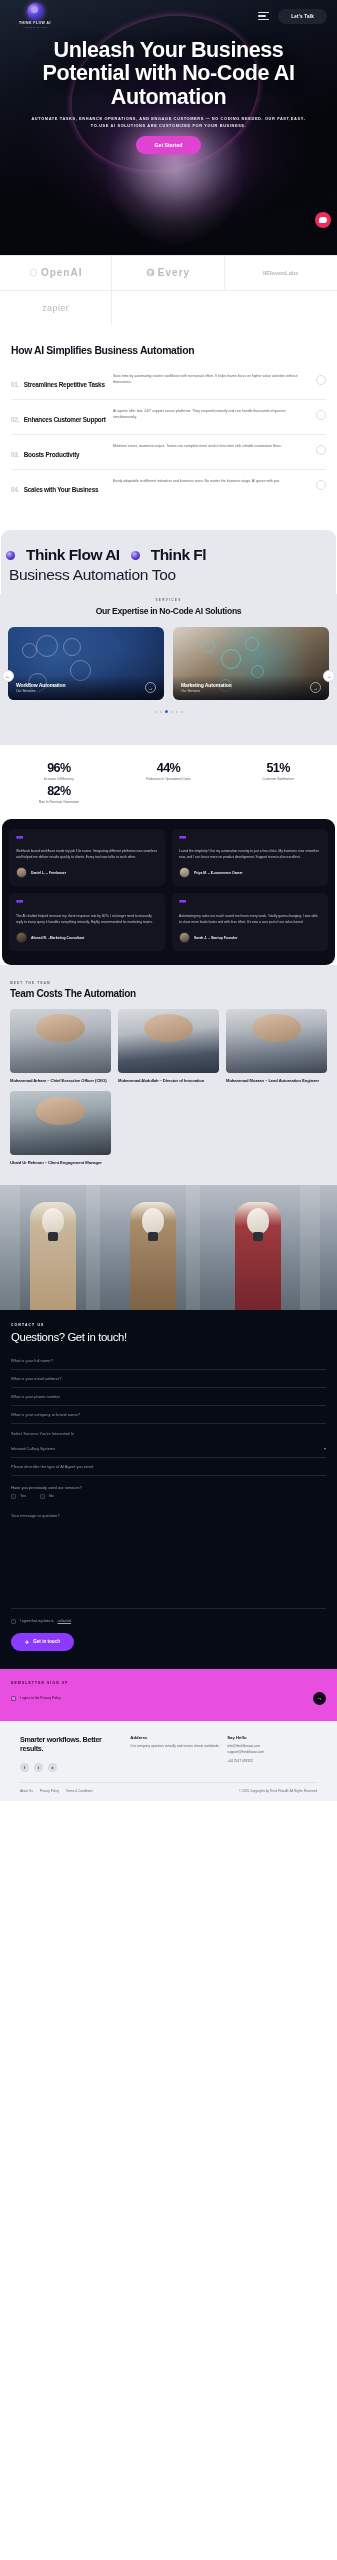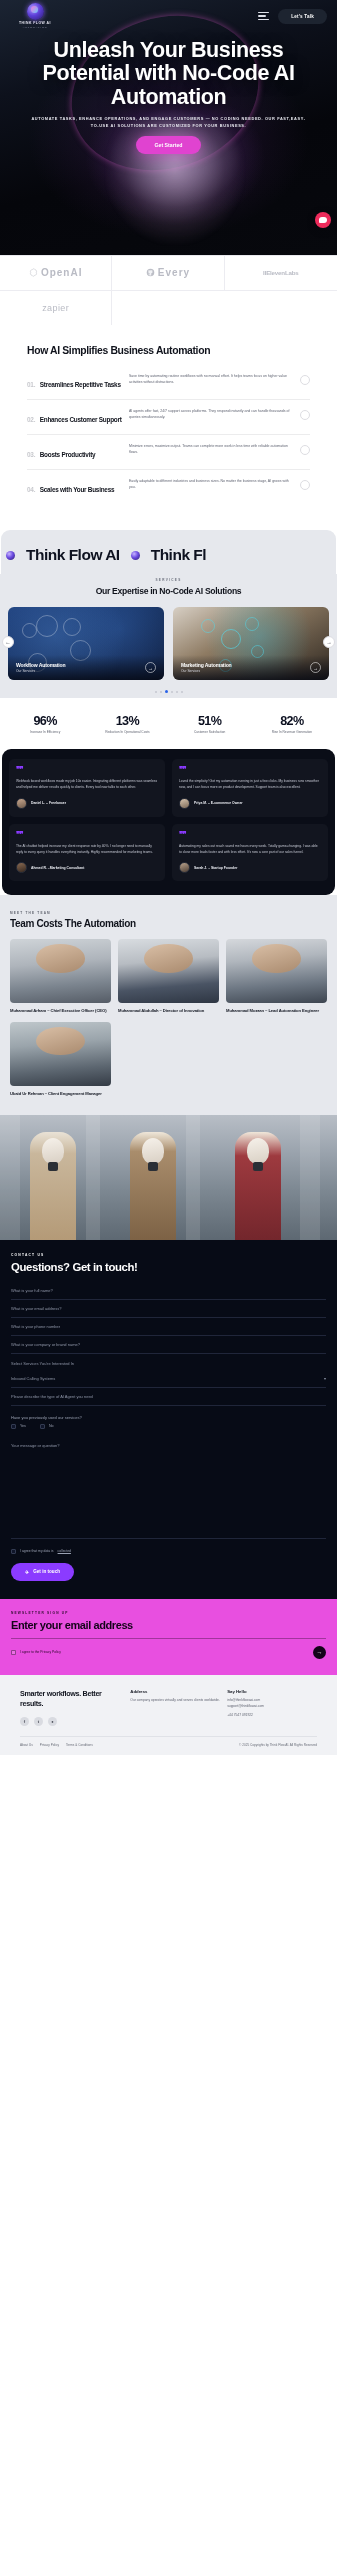--- a/index.html
+++ b/index.html
@@ -95,21 +95,21 @@
     color:#b9bbc4;
   }
   .logo-cell:nth-child(3n){border-right:0;}
   .logo-cell:nth-child(n+4){border-bottom:0;}
   .logo-text{font-size:7.2px;font-weight:700;letter-spacing:-.2px;}
   .logo-text.thin{font-weight:400;font-size:9px;letter-spacing:.4px;}
   .logo-text.bold{font-weight:800;font-size:10px;letter-spacing:1px;}
   .logo-glyph{display:inline-block;}
 
   
-  .how{padding:20px 27px 14px;background:#fff;}
+  .how{padding:20px 11px 14px;background:#fff;}
   .how-title{font-size:10.4px;font-weight:800;letter-spacing:-.35px;margin-bottom:9px;color:#10131c;}
   .how-row{
     display:flex;align-items:flex-start;gap:6px;
     padding:8px 0;border-bottom:1px solid #ececed;
   }
   .how-row:last-child{border-bottom:0;}
   .how-left{width:96px;flex:0 0 96px;}
   .how-num{font-size:6.4px;font-weight:800;color:#c7c8cd;letter-spacing:-.2px;}
   .how-head{font-size:6.4px;font-weight:800;color:#10131c;letter-spacing:-.25px;line-height:1.28;display:inline;}
   .how-desc{flex:1;font-size:3.5px;line-height:1.75;color:#5e6270;}
@@ -131,21 +131,21 @@
   .m-logo{
     width:9px;height:9px;border-radius:50%;flex:0 0 9px;
     background:radial-gradient(circle at 35% 32%, #c8b4ff 0%, #6b4be0 45%, #2a1a6b 100%);
   }
   .marquee2{
     display:flex;white-space:nowrap;margin-top:2px;padding-left:8px;
     font-size:15.5px;font-weight:400;color:#171c2e;letter-spacing:-.3px;
   }
 
   
-  .services{background:#e6e8ed;padding:4px 0 5px;position:relative;}
+  .services{background:#e6e8ed;padding:4px 0 32px;position:relative;}
   .svc-eyebrow{
     text-align:center;font-size:3.1px;font-weight:700;letter-spacing:1.3px;
     color:#6a6e7c;text-transform:uppercase;margin-bottom:4px;
   }
   .svc-title{
     text-align:center;font-size:8.6px;font-weight:800;color:#10131c;
     letter-spacing:-.3px;margin-bottom:11px;
   }
   .svc-rail{display:flex;gap:9px;padding:0 8px;}
   .svc-card{
@@ -195,21 +195,21 @@
     justify-content:center;font-size:5.5px;color:#3a3d48;cursor:pointer;z-index:5;
   }
   .nav-arrow.left{left:2px;}
   .nav-arrow.right{right:2px;}
   .dots{display:flex;gap:3px;justify-content:center;margin-top:10px;align-items:center;}
   .dots i{width:2px;height:2px;border-radius:50%;background:#c5c7cf;display:block;cursor:pointer;}
   .dots i.active{width:3px;height:3px;background:#2a63e8;}
 
   
   .stats{
-    background:#fff;display:grid;grid-template-columns:repeat(4,1fr);
+    background:#fff;display:grid;grid-template-columns:repeat(3,1fr);
     padding:16px 5px 14px;gap:2px;
   }
   .stat{text-align:center;}
   .stat-v{font-size:12.6px;font-weight:800;color:#0c1020;letter-spacing:-.6px;}
   .stat-l{font-size:3.2px;color:#5f6370;margin-top:2px;line-height:1.5;}
 
   
   .tst-wrap{background:#0a0d17;border-radius:9px;margin:0 2px;padding:10px 7px 14px;}
   .tst-grid{display:grid;grid-template-columns:1fr 1fr;gap:7px;}
   .tst{background:#12151f;border-radius:5px;padding:8px 7px;}
@@ -263,21 +263,21 @@
     background:linear-gradient(170deg,#f6f1ea,#d8cfc3);
   }
   .fig:after{
     content:"";position:absolute;left:50%;top:30px;transform:translateX(-50%);
     width:10px;height:9px;background:#2b2f36;border-radius:2px;
   }
 
   
   .contact{background:#070b16;padding:13px 11px 18px;}
   .c-eyebrow{font-size:3.3px;font-weight:700;letter-spacing:1.2px;color:#fff;text-transform:uppercase;}
-  .c-title{font-size:11.4px;font-weight:700;color:#fff;letter-spacing:-.4px;margin-top:4px;margin-bottom:9px;}
+  .c-title{font-size:11.4px;font-weight:400;color:#fff;letter-spacing:-.4px;margin-top:4px;margin-bottom:9px;}
   .field{
     border-bottom:1px solid #20263a;padding:6px 0 6px;
     font-size:4px;color:#8f96a8;cursor:text;
   }
   .field.select{display:flex;align-items:center;justify-content:space-between;cursor:pointer;}
   .sel-label{font-size:4px;color:#8f96a8;padding-bottom:4px;display:block;}
   .caret{font-size:4px;color:#8f96a8;}
   .q-label{font-size:4px;color:#9aa1b2;margin-top:9px;margin-bottom:4px;}
   .radios{display:flex;gap:14px;align-items:center;margin-bottom:10px;}
   .radio{display:flex;align-items:center;gap:4px;cursor:pointer;}
@@ -436,20 +436,21 @@
     </div>
   </section>
 
   <div class="marquee-wrap">
     <div class="marquee">
       <span class="m-logo"></span>
       <span>Think Flow AI</span>
       <span class="m-logo"></span>
       <span>Think Fl</span>
     </div>
+    <div class="marquee2">Business Automation Too</div>
   </div>
 
   <section class="services">
     <div class="svc-eyebrow">SERVICES</div>
     <h2 class="svc-title">Our Expertise in No-Code AI Solutions</h2>
 
     <div class="nav-arrow left">←</div>
     <div class="nav-arrow right">→</div>
 
     <div class="svc-rail">
@@ -496,21 +497,21 @@
       <i></i>
     </div>
   </section>
 
   <section class="stats">
     <div class="stat">
       <div class="stat-v">96%</div>
       <div class="stat-l">Increase In Efficiency</div>
     </div>
     <div class="stat">
-      <div class="stat-v">13%</div>
+      <div class="stat-v">44%</div>
       <div class="stat-l">Reduction In Operational Costs</div>
     </div>
     <div class="stat">
       <div class="stat-v">51%</div>
       <div class="stat-l">Customer Satisfaction</div>
     </div>
     <div class="stat">
       <div class="stat-v">82%</div>
       <div class="stat-l">Rise In Revenue Generation</div>
     </div>
@@ -626,23 +627,20 @@
     </div>
 
     <button class="submit">
       <span class="ic">✈</span>
       <span>Get in touch</span>
     </button>
   </section>
 
   <section class="news">
     <div class="news-eyebrow">NEWSLETTER SIGN UP</div>
-    <div class="news-line">
-      <h2 class="news-title" style="margin-bottom:0">Enter your email address</h2>
-    </div>
     <div class="news-row">
       <label class="news-check">
         <span class="box"></span>
         <span>I agree to the Privacy Policy</span>
       </label>
       <div class="news-arrow">→</div>
     </div>
   </section>
 
   <footer class="footer">

